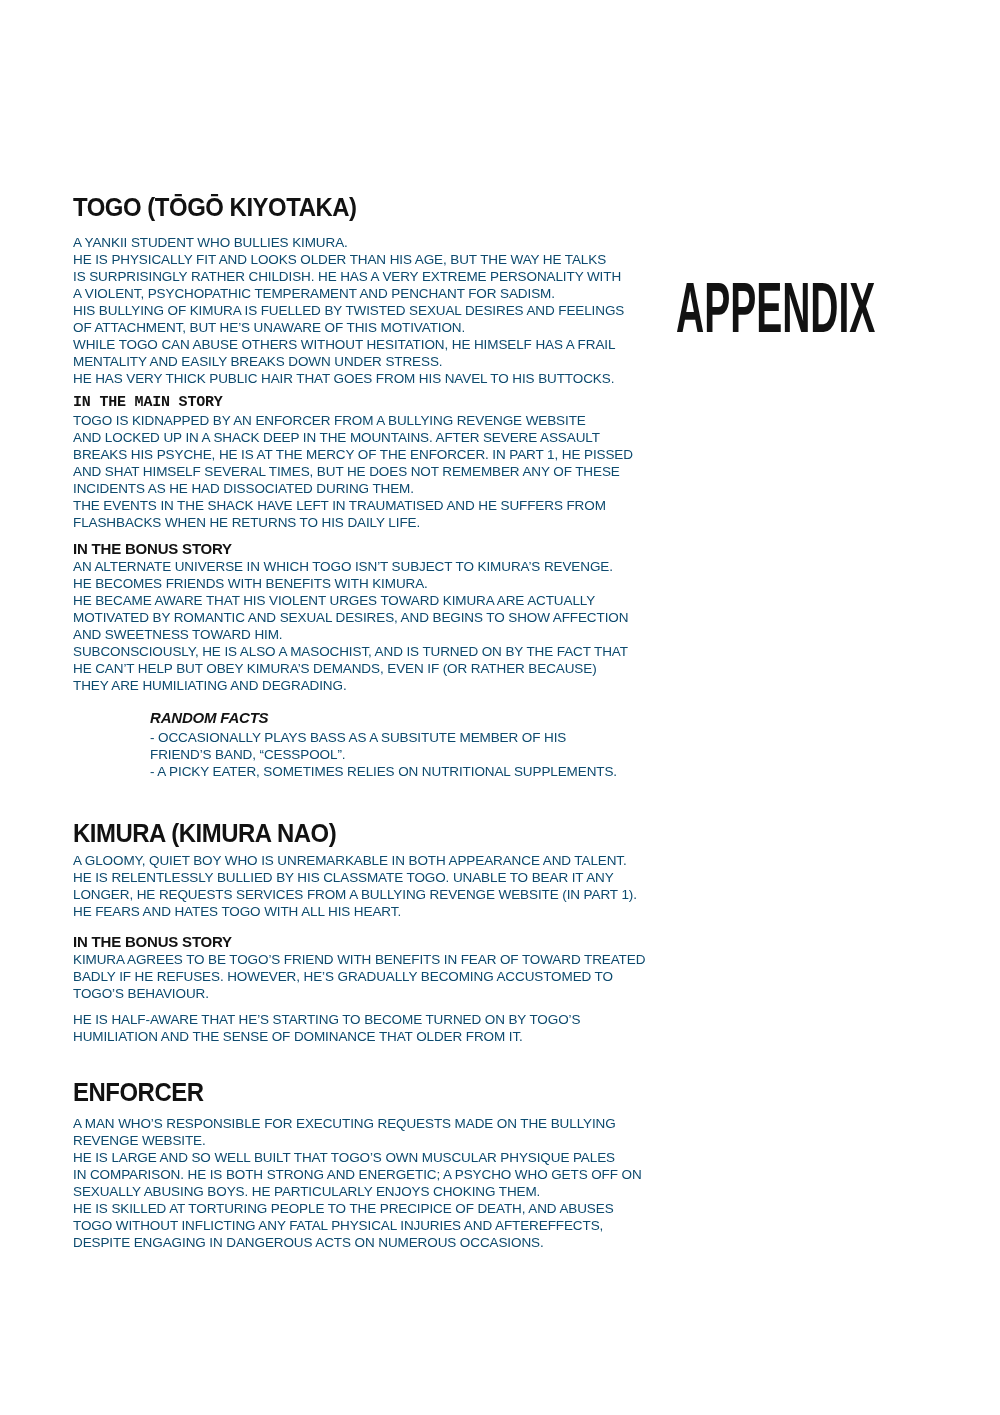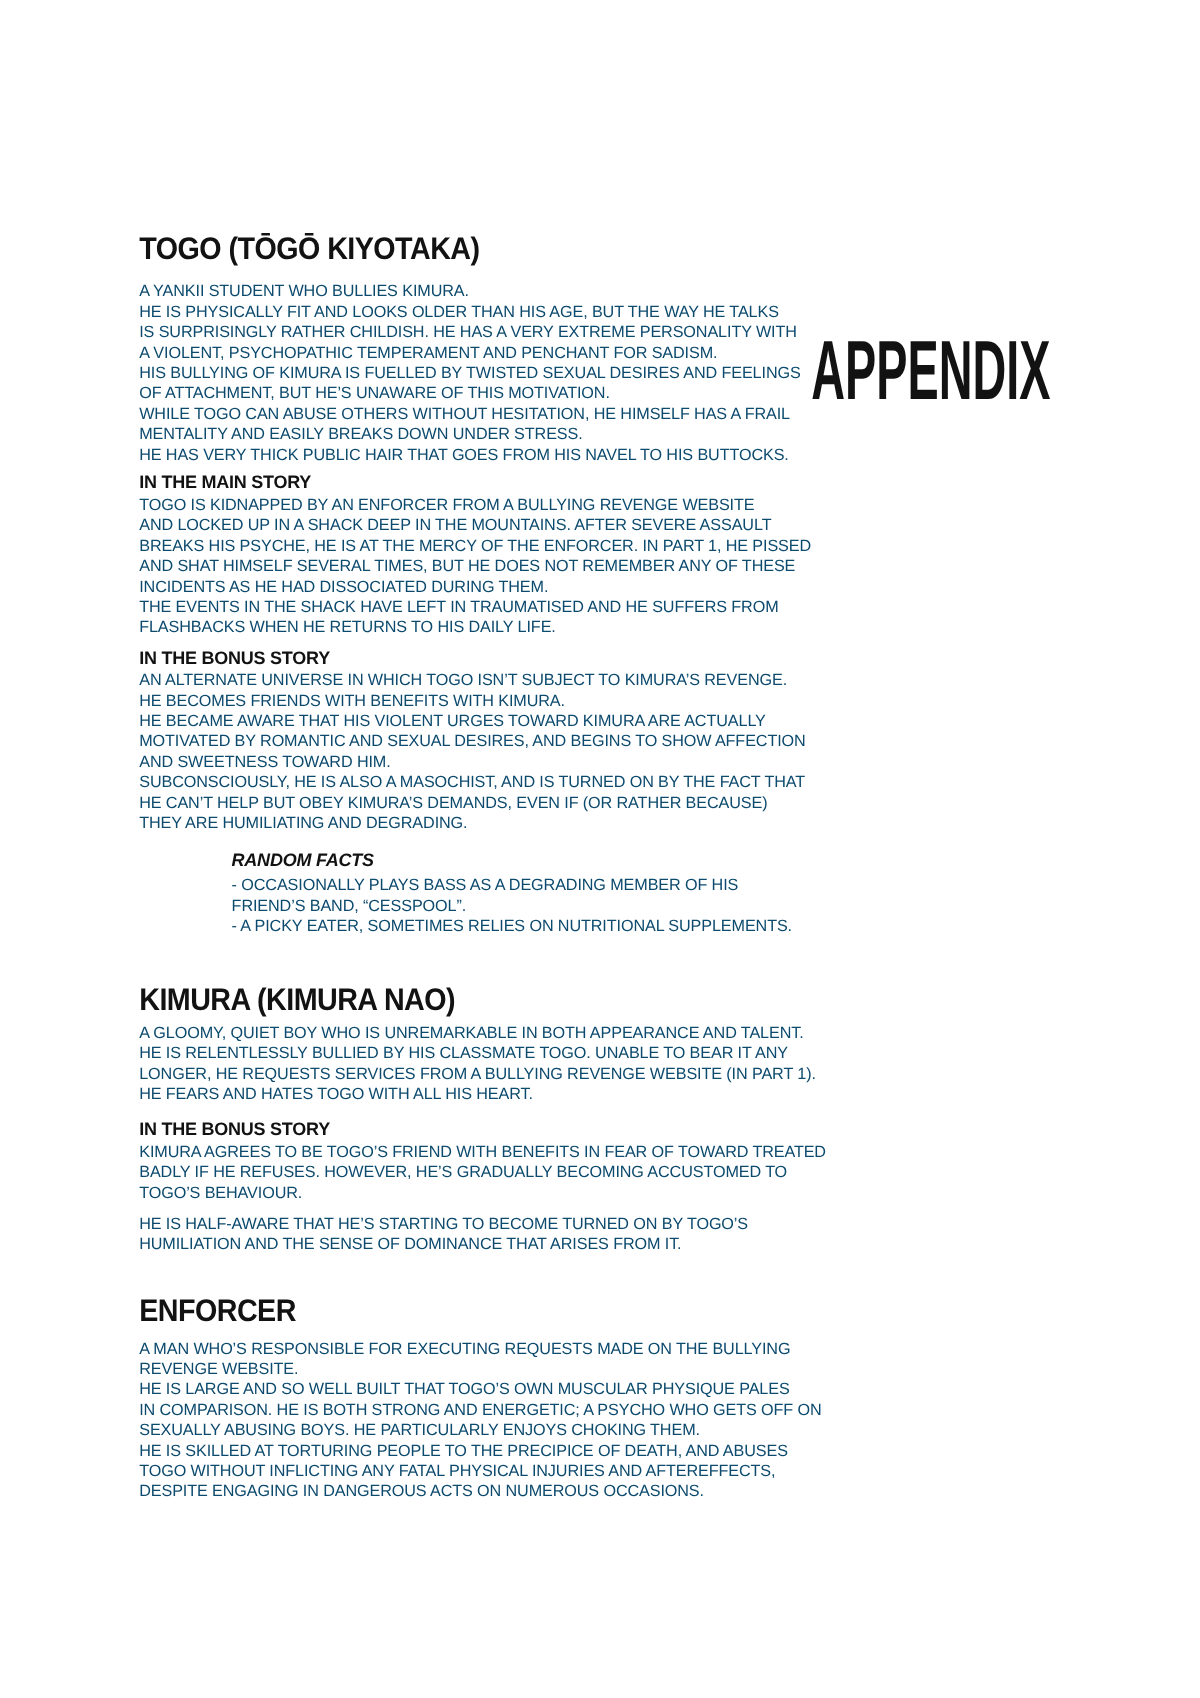--- a/index.html
+++ b/index.html
@@ -25,21 +25,21 @@
     font-size: 50px;
     font-weight: bold;
     letter-spacing: 0px;
     transform: scale(0.78, 1.40);
     transform-origin: left top;
     white-space: nowrap;
     color: #121212;
   }
   .content {
     position: relative;
-    margin-left: 116px;
+    margin-left: 73px;
     width: 660px;
   }
   .sec-h {
     font-size: 26px;
     font-weight: bold;
     letter-spacing: -0.5px;
     line-height: 30px;
     transform: scaleX(0.92);
     transform-origin: left center;
     white-space: nowrap;
@@ -56,21 +56,21 @@
   .body-text {
     font-size: 13.5px;
     line-height: 17px;
     letter-spacing: -0.1px;
     white-space: pre;
     color: #0c4a6e;
   }
   
   .h-togo          { margin-top: 192px; }
   .p-togo-intro    { margin-top: 12px; }
-  .h-togo-main     { margin-top: 6px; }
+  .h-togo-main     { margin-top: 6px; font-family: Liberation Mono, monospace; }
   .p-togo-main     { margin-top: 0; }
   .h-togo-bonus    { margin-top: 8px; }
   .p-togo-bonus    { margin-top: 0; }
   .h-togo-facts    { margin-top: 14px; margin-left: 77px; font-style: italic; }
   .p-togo-facts    { margin-top: 2px;  margin-left: 77px; }
   .h-kimura        { margin-top: 38px; }
   .p-kimura-intro  { margin-top: 4px; }
   .h-kimura-bonus  { margin-top: 12px; }
   .p-kimura-bonus1 { margin-top: 0; }
   .p-kimura-bonus2 { margin-top: 9px; }
@@ -111,38 +111,38 @@
       <p class="body-text p-togo-bonus">AN ALTERNATE UNIVERSE IN WHICH TOGO ISN’T SUBJECT TO KIMURA’S REVENGE.
 HE BECOMES FRIENDS WITH BENEFITS WITH KIMURA.
 HE BECAME AWARE THAT HIS VIOLENT URGES TOWARD KIMURA ARE ACTUALLY
 MOTIVATED BY ROMANTIC AND SEXUAL DESIRES, AND BEGINS TO SHOW AFFECTION
 AND SWEETNESS TOWARD HIM.
 SUBCONSCIOUSLY, HE IS ALSO A MASOCHIST, AND IS TURNED ON BY THE FACT THAT
 HE CAN’T HELP BUT OBEY KIMURA’S DEMANDS, EVEN IF (OR RATHER BECAUSE)
 THEY ARE HUMILIATING AND DEGRADING.</p>
 
       <h3 class="sub-h h-togo-facts">RANDOM FACTS</h3>
-      <p class="body-text p-togo-facts">- OCCASIONALLY PLAYS BASS AS A DEGRADING MEMBER OF HIS
+      <p class="body-text p-togo-facts">- OCCASIONALLY PLAYS BASS AS A SUBSITUTE MEMBER OF HIS
 FRIEND’S BAND, “CESSPOOL”.
 - A PICKY EATER, SOMETIMES RELIES ON NUTRITIONAL SUPPLEMENTS.</p>
     </section>
 
     <section>
       <h2 class="sec-h h-kimura">KIMURA (KIMURA NAO)</h2>
       <p class="body-text p-kimura-intro">A GLOOMY, QUIET BOY WHO IS UNREMARKABLE IN BOTH APPEARANCE AND TALENT.
 HE IS RELENTLESSLY BULLIED BY HIS CLASSMATE TOGO. UNABLE TO BEAR IT ANY
 LONGER, HE REQUESTS SERVICES FROM A BULLYING REVENGE WEBSITE (IN PART 1).
 HE FEARS AND HATES TOGO WITH ALL HIS HEART.</p>
 
       <h3 class="sub-h h-kimura-bonus">IN THE BONUS STORY</h3>
       <p class="body-text p-kimura-bonus1">KIMURA AGREES TO BE TOGO’S FRIEND WITH BENEFITS IN FEAR OF TOWARD TREATED
 BADLY IF HE REFUSES. HOWEVER, HE’S GRADUALLY BECOMING ACCUSTOMED TO
 TOGO’S BEHAVIOUR.</p>
       <p class="body-text p-kimura-bonus2">HE IS HALF-AWARE THAT HE’S STARTING TO BECOME TURNED ON BY TOGO’S
-HUMILIATION AND THE SENSE OF DOMINANCE THAT ARISES FROM IT.</p>
+HUMILIATION AND THE SENSE OF DOMINANCE THAT OLDER FROM IT.</p>
     </section>
 
     <section>
       <h2 class="sec-h h-enforcer">ENFORCER</h2>
       <p class="body-text p-enforcer">A MAN WHO’S RESPONSIBLE FOR EXECUTING REQUESTS MADE ON THE BULLYING
 REVENGE WEBSITE.
 HE IS LARGE AND SO WELL BUILT THAT TOGO’S OWN MUSCULAR PHYSIQUE PALES
 IN COMPARISON. HE IS BOTH STRONG AND ENERGETIC; A PSYCHO WHO GETS OFF ON
 SEXUALLY ABUSING BOYS. HE PARTICULARLY ENJOYS CHOKING THEM.
 HE IS SKILLED AT TORTURING PEOPLE TO THE PRECIPICE OF DEATH, AND ABUSES

